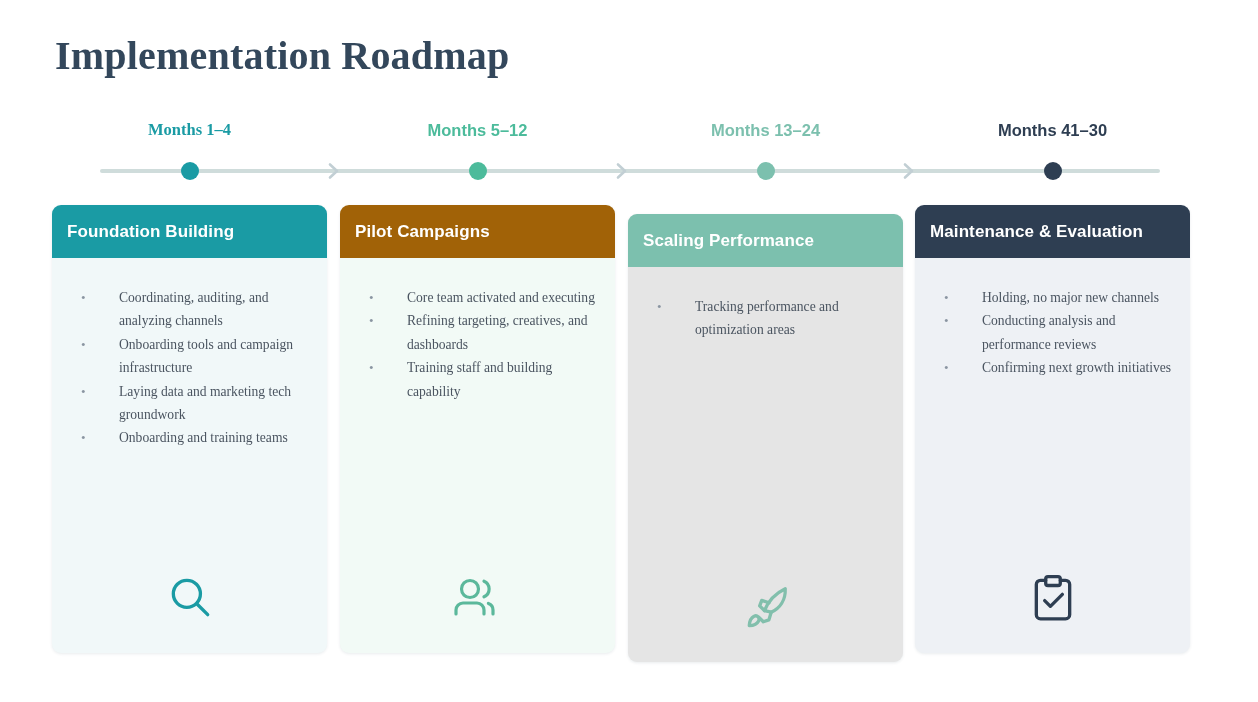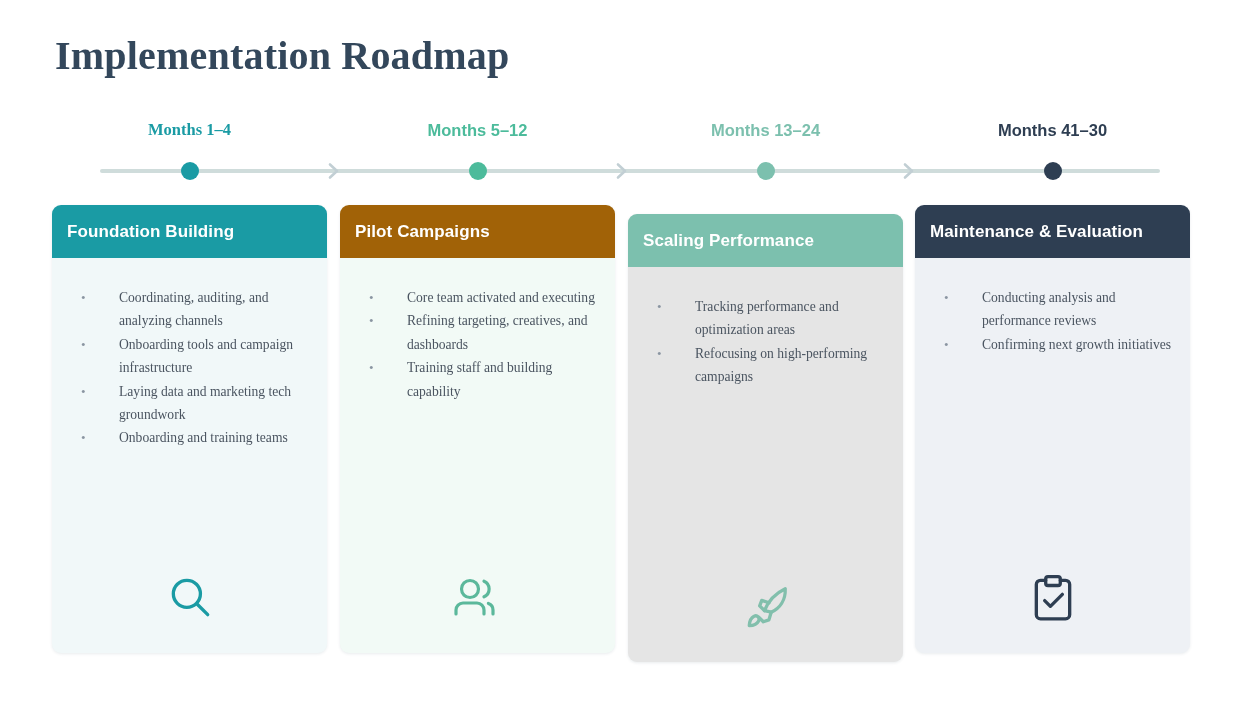--- a/index.html
+++ b/index.html
@@ -226,38 +226,38 @@
         </svg>
       </div>
     </div>
     <div class="card" style="left: 628px; background: #e5e5e5; margin-top: 9px;">
       <div class="card-header" style="background: rgb(124, 192, 174);">
         <div class="card-header-title">Scaling Performance</div>
       </div>
       <div class="card-body">
         <ul class="bullets">
           <li>Tracking performance and optimization areas</li>
-          <li>Refocusing on high-performing campaigns</li>
         </ul>
       </div>
       <div class="card-icon">
         <svg width="54" height="50" viewBox="0 0 52 48">
           <path d="M24.5 27.5C28 19 34 11.5 44.5 6.5 45 17 39.5 25 31 29z" fill="none" stroke="#82bfac" stroke-width="3.2" stroke-linecap="round" stroke-linejoin="round"></path>
           <path d="M24.5 27.5l-4.6-4.6 2-5.2 7 2.2" fill="none" stroke="#82bfac" stroke-width="3.2" stroke-linecap="round" stroke-linejoin="round"></path>
           <path d="M31 29l-2.2 7.4-5.4 1.8-4.4-4.4" fill="none" stroke="#82bfac" stroke-width="3.2" stroke-linecap="round" stroke-linejoin="round"></path>
           <path d="M14.5 33c-3 1.5-4.4 5.2-4.6 9 3.8-.2 7.5-1.6 9-4.6a3.2 3.2 0 0 0-4.4-4.4z" fill="none" stroke="#82bfac" stroke-width="3.2" stroke-linecap="round" stroke-linejoin="round"></path>
         </svg>
       </div>
     </div>
     <div class="card" style="left: 915px; background: rgb(238, 241, 245);">
       <div class="card-header" style="background: rgb(46, 62, 82);">
         <div class="card-header-title">Maintenance &amp; Evaluation</div>
       </div>
       <div class="card-body">
         <ul class="bullets">
+          <li>Holding, no major new channels</li>
           <li>Conducting analysis and performance reviews</li>
           <li>Confirming next growth initiatives</li>
         </ul>
       </div>
       <div class="card-icon">
         <svg width="48" height="50" viewBox="0 0 44 48">
           <path d="M15 7H10a4 4 0 0 0-4 4v29a4 4 0 0 0 4 4h24a4 4 0 0 0 4-4V11a4 4 0 0 0-4-4h-5" fill="none" stroke="#2e3e52" stroke-width="3.2" stroke-linecap="round" stroke-linejoin="round"></path>
           <rect x="15" y="3.5" width="14" height="8.5" rx="2.2" fill="none" stroke="#2e3e52" stroke-width="3.2" stroke-linecap="round" stroke-linejoin="round"></rect>
           <path d="M14 26.5l5.5 5.5L31 20.5" fill="none" stroke="#2e3e52" stroke-width="3.2" stroke-linecap="round" stroke-linejoin="round"></path>
         </svg>

